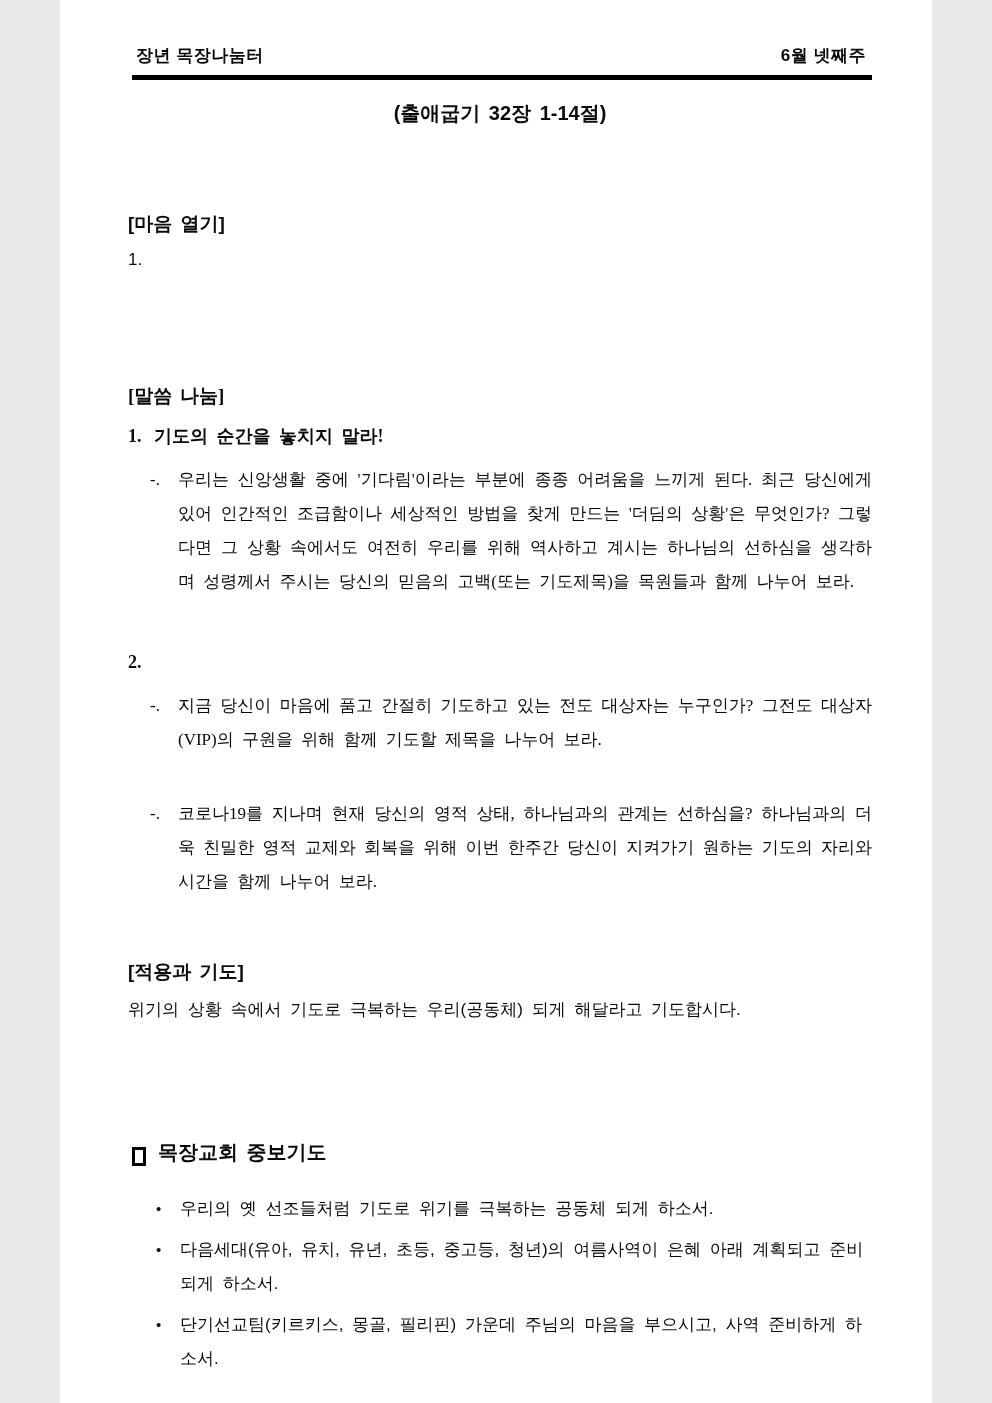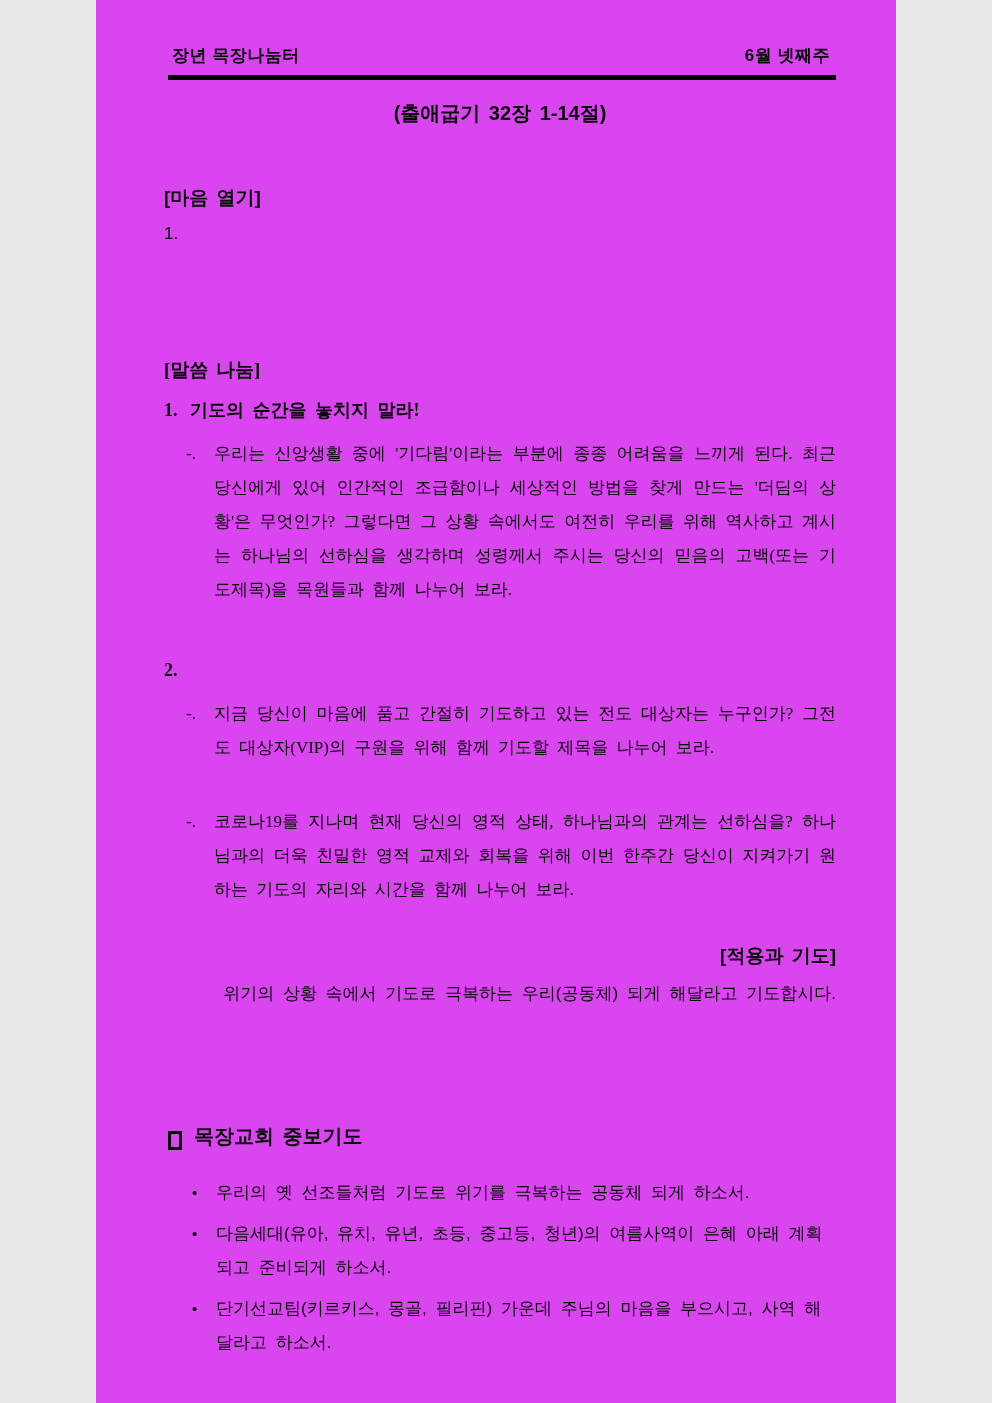--- a/index.html
+++ b/index.html
@@ -1,21 +1,21 @@
 <!DOCTYPE html>
 <html><head>
 <meta charset="utf-8">
 <style>
   * { margin: 0; padding: 0; box-sizing: border-box; }
   html, body { background: #e8e8e8; }
   .page {
-    width: 800px;
+    width: 872px;
     height: 1403px;
     margin: 0 auto;
-    background: #d946ef;
+    background: #ffffff;
     color: #0a0a0a;
     font-family: "Liberation Sans", "DejaVu Sans", sans-serif;
     padding: 44px 60px 0 68px;
     overflow: hidden;
   }
   .hdr {
     display: flex;
     justify-content: space-between;
     align-items: flex-end;
     font-size: 17px;
@@ -76,25 +76,25 @@
   }
   .sub-para .marker {
     flex: 0 0 28px;
     font-size: 17px;
     line-height: 34px;
   }
   .para-text {
     flex: 1;
     text-align: justify;
   }
-  .sec-mind { margin-top: 58px; }
+  .sec-mind { margin-top: 84px; }
   .sec-word { margin-top: 106px; font-family: Liberation Serif, serif; }
   .pt2 { margin-top: 46px; }
   .sub-para.gap { margin-top: 40px; }
-  .sec-apply { margin-top: 36px; text-align: right; }
+  .sec-apply { margin-top: 60px; }
   .sec-apply .body-line { margin-top: 8px; }
   .sec-inter { margin-top: 112px; }
   .inter-head {
     display: flex;
     align-items: flex-end;
     font-size: 20px;
     font-weight: 800;
     word-spacing: 3px;
     margin-left: 4px;
   }
@@ -176,18 +176,18 @@
       <div class="bullet-row">
         <span class="dot">•</span>
         <span class="bullet-text">우리의 옛 선조들처럼 기도로 위기를 극복하는 공동체 되게 하소서.</span>
       </div>
       <div class="bullet-row">
         <span class="dot">•</span>
         <span class="bullet-text">다음세대(유아, 유치, 유년, 초등, 중고등, 청년)의 여름사역이 은혜 아래 계획되고 준비되게 하소서.</span>
       </div>
       <div class="bullet-row">
         <span class="dot">•</span>
-        <span class="bullet-text">단기선교팀(키르키스, 몽골, 필리핀) 가운데 주님의 마음을 부으시고, 사역 해달라고 하소서.</span>
+        <span class="bullet-text">단기선교팀(키르키스, 몽골, 필리핀) 가운데 주님의 마음을 부으시고, 사역 준비하게 하소서.</span>
       </div>
     </div>
   </div>
 
 </div>
 
 </body></html>

